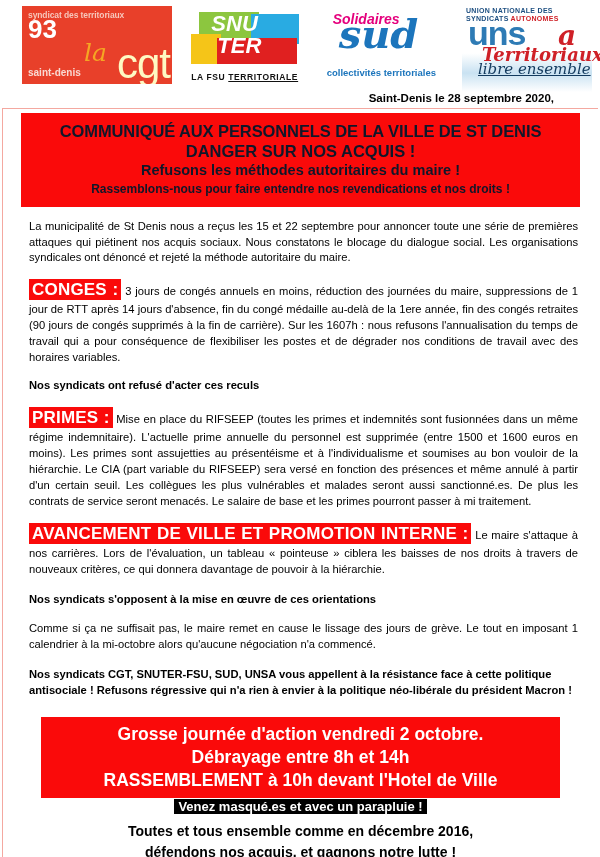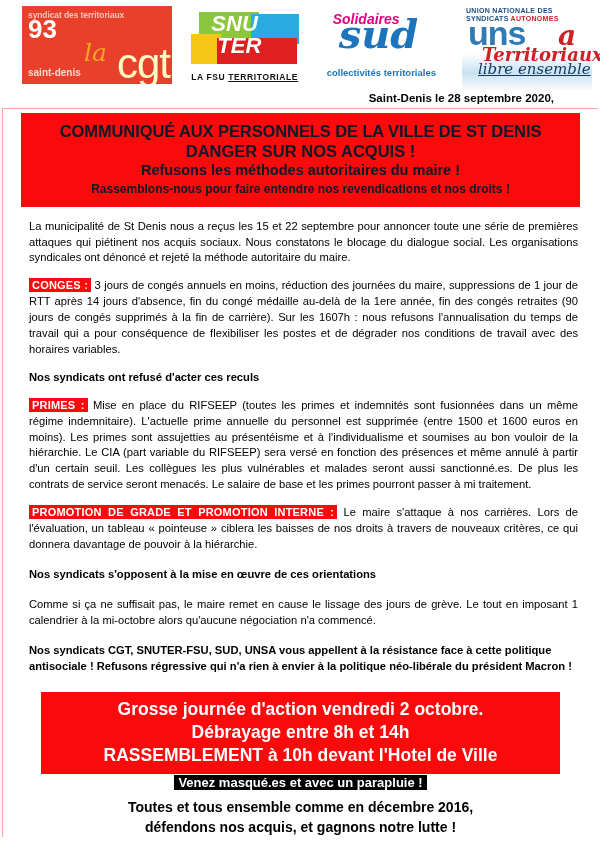--- a/index.html
+++ b/index.html
@@ -241,21 +241,21 @@
     font-weight: bold;
     text-align: left;
   }
   p.tight { margin-top: 14px; }
 
   .tag {
     background: #FA0A0A;
     color: #ffffff;
     font-weight: bold;
     padding: 1px 3px 1px 3px;
-    font-size: 11px;
+    font-size: 17px;
     letter-spacing: 0.2px;
     white-space: nowrap;
   }
 
   
   .cta {
     background: #FA0A0A;
     color: #ffffff;
     text-align: center;
     margin: 18px 38px 0 38px;
@@ -354,21 +354,21 @@
     <div class="body-wrap">
 
       <p class="para">La municipalité de St Denis nous a reçus les 15 et 22 septembre pour annoncer toute une série de premières attaques qui piétinent nos acquis sociaux. Nous constatons le blocage du dialogue social. Les organisations syndicales ont dénoncé et rejeté la méthode autoritaire du maire.</p>
 
       <p class="para"><span class="tag">CONGES :</span><span> 3 jours de congés annuels en moins, réduction des journées du maire, suppressions de 1 jour de RTT après 14 jours d'absence, fin du congé médaille au-delà de la 1ere année, fin des congés retraites (90 jours de congés supprimés à la fin de carrière). Sur les 1607h : nous refusons l'annualisation du temps de travail qui a pour conséquence de flexibiliser les postes et de dégrader nos conditions de travail avec des horaires variables.</span></p>
 
       <p class="para bold">Nos syndicats ont refusé d'acter ces reculs</p>
 
       <p class="para"><span class="tag">PRIMES :</span><span> Mise en place du RIFSEEP (toutes les primes et indemnités sont fusionnées dans un même régime indemnitaire). L'actuelle prime annuelle du personnel est supprimée (entre 1500 et 1600 euros en moins). Les primes sont assujetties au présentéisme et à l'individualisme et soumises au bon vouloir de la hiérarchie. Le CIA (part variable du RIFSEEP) sera versé en fonction des présences et même annulé à partir d'un certain seuil. Les collègues les plus vulnérables et malades seront aussi sanctionné.es. De plus les contrats de service seront menacés. Le salaire de base et les primes pourront passer à mi traitement.</span></p>
 
-      <p class="para"><span class="tag">PROMOTION DE GRADE ET PROMOTION INTERNE :</span><span> Le maire s'attaque à nos carrières. Lors de l'évaluation, un tableau « pointeuse » ciblera les baisses de nos droits à travers de nouveaux critères, ce qui donnera davantage de pouvoir à la hiérarchie.</span></p>
+      <p class="para"><span class="tag">AVANCEMENT DE VILLE ET PROMOTION INTERNE :</span><span> Le maire s'attaque à nos carrières. Lors de l'évaluation, un tableau « pointeuse » ciblera les baisses de nos droits à travers de nouveaux critères, ce qui donnera davantage de pouvoir à la hiérarchie.</span></p>
 
       <p class="para bold tight">Nos syndicats s'opposent à la mise en œuvre de ces orientations</p>
 
       <p class="para tight">Comme si ça ne suffisait pas, le maire remet en cause le lissage des jours de grève.  Le tout en imposant 1 calendrier à la mi-octobre alors qu'aucune négociation n'a commencé.</p>
 
       <p class="para bold tight">Nos syndicats CGT, SNUTER-FSU, SUD, UNSA vous appellent à la résistance face à cette politique antisociale ! Refusons régressive qui n'a rien à envier à la politique néo-libérale du président Macron !</p>
 
     </div>
 
     <div class="cta">

